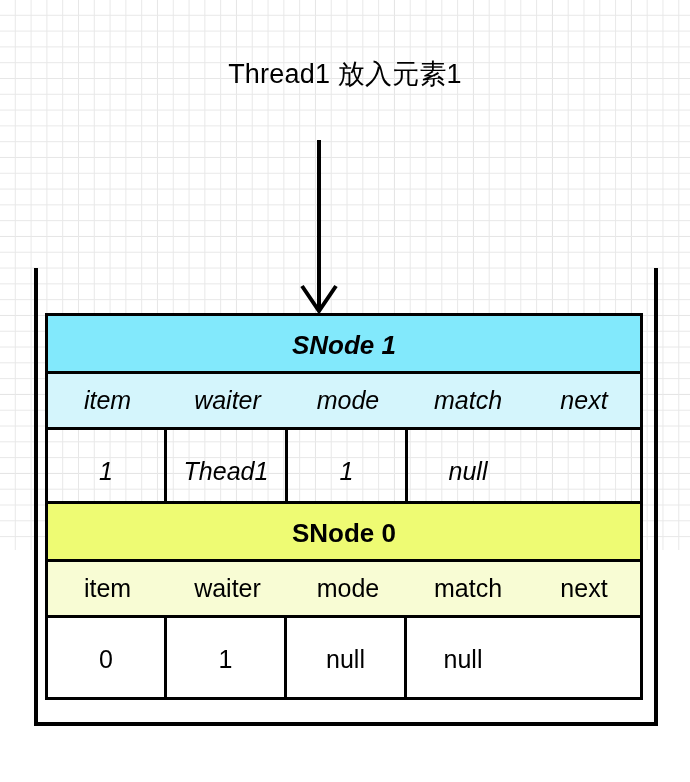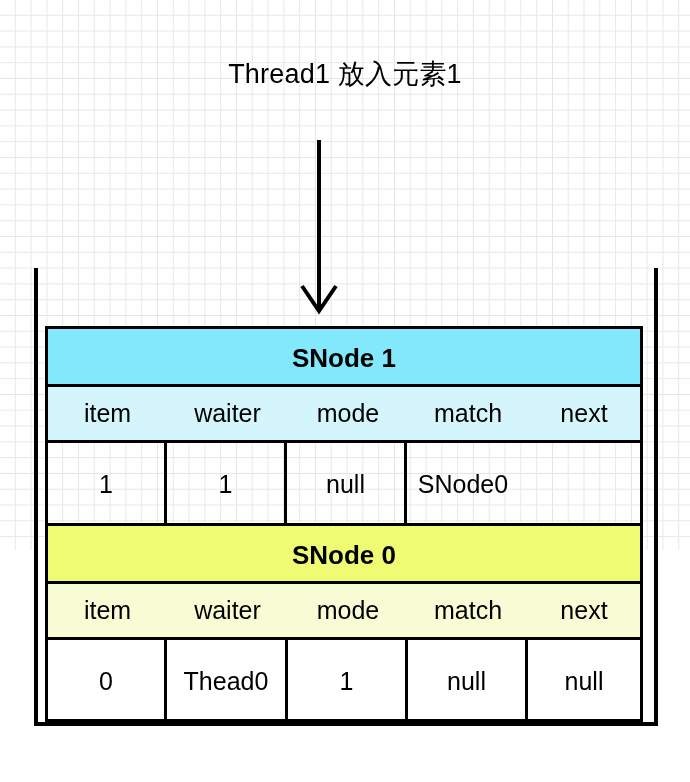--- a/index.html
+++ b/index.html
@@ -85,22 +85,22 @@
   }
 
   
   .node-table {
     position: absolute;
     left: 45px;
     width: 598px;
     border: 3px solid #000000;
     box-sizing: border-box;
   }
-  #node-1 { top: 326px; height: 202px; }
-  #node-0 { top: 523px; height: 199px; }
+  #node-1 { top: 313px; height: 202px; font-style: italic; }
+  #node-0 { top: 501px; height: 199px; }
 
   .node-title {
     height: 58px;
     line-height: 58px;
     text-align: center;
     font-size: 26px;
     font-weight: bold;
     color: #000000;
     border-bottom: 3px solid #000000;
     box-sizing: border-box;
@@ -190,38 +190,37 @@
     <div class="node-title">SNode 1</div>
     <div class="field-row">
       <div class="cell col-item">item</div>
       <div class="cell col-waiter">waiter</div>
       <div class="cell col-mode">mode</div>
       <div class="cell col-match">match</div>
       <div class="cell col-next">next</div>
     </div>
     <div class="value-row">
       <div class="cell col-item">1</div>
+      <div class="cell col-waiter">Thead1</div>
       <div class="cell col-mode">1</div>
       <div class="cell col-match">null</div>
-      <div class="cell col-next">SNode0</div>
     </div>
   </div>
 
   <div class="node-table theme-yellow" id="node-0">
     <div class="node-title">SNode 0</div>
     <div class="field-row">
       <div class="cell col-item">item</div>
       <div class="cell col-waiter">waiter</div>
       <div class="cell col-mode">mode</div>
       <div class="cell col-match">match</div>
       <div class="cell col-next">next</div>
     </div>
     <div class="value-row">
       <div class="cell col-item">0</div>
-      <div class="cell col-waiter">Thead0</div>
       <div class="cell col-mode">1</div>
       <div class="cell col-match">null</div>
       <div class="cell col-next">null</div>
     </div>
   </div>
 
 
 </div>
 
 </body></html>

